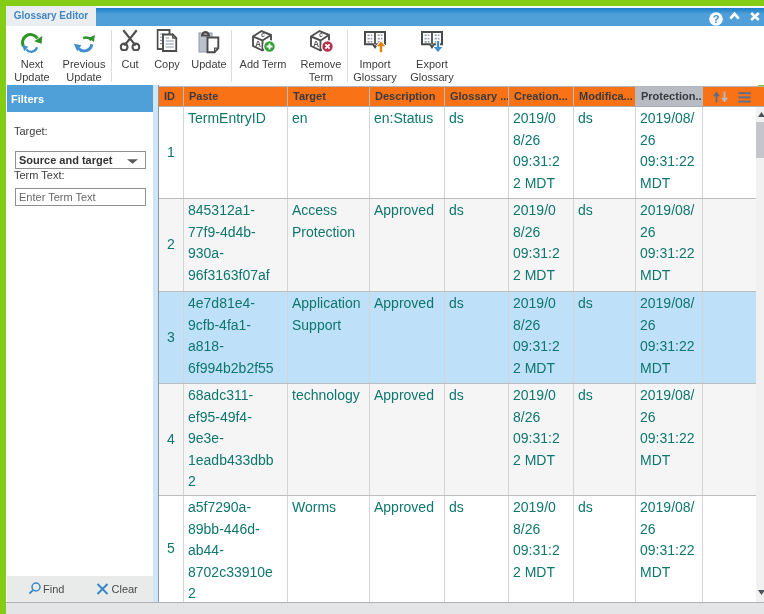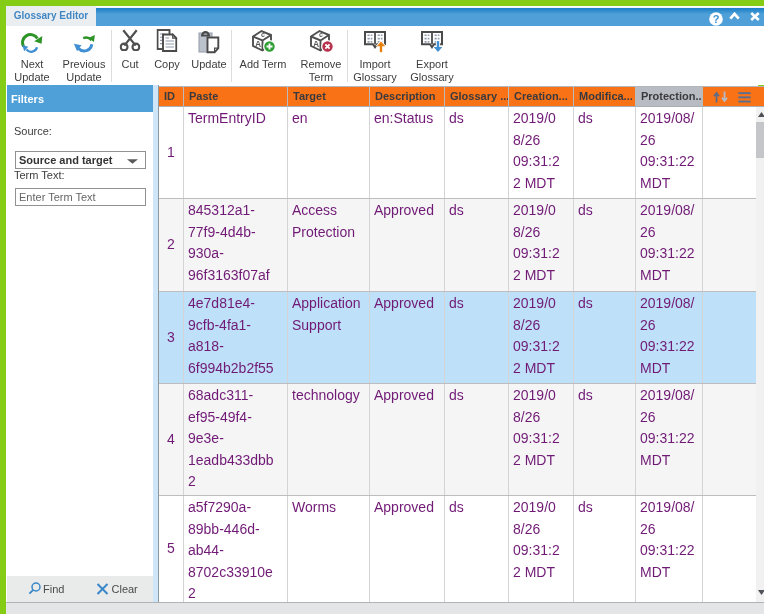--- a/index.html
+++ b/index.html
@@ -32,21 +32,21 @@
 .footbtn { position:absolute; top:0; height:26px; font-size:11px; font-weight:normal; color:#4a4a4a; line-height:26px; }
 
 
 #split { position:absolute; left:147px; top:79px; width:5px; height:517px; background:#cfe6f9; }
 #tbl-lborder { position:absolute; left:152px; top:79px; width:1px; height:517px; background:#8f969c; }
 
 
 #thead { position:absolute; left:153px; top:80px; width:609px; height:21px; background:#f97316; border-top:1px solid #b3b6bd; border-bottom:1px solid #a9adb4; }
 .hc { position:absolute; top:0; height:19px; border-right:1px solid #b9bcbf; font-size:11px; font-weight:bold; color:#3a3a3e; line-height:19px; padding-left:5px; white-space:nowrap; overflow:hidden; }
 .row { position:absolute; left:153px; width:598px; border-bottom:1px solid #bdbdbf; overflow:hidden; }
-.cell { position:absolute; top:0; bottom:0; border-right:1px solid #d4d4d6; padding:1px 3px 0 4px; font-size:14px; line-height:21.5px; color:#701a75; overflow:hidden; }
+.cell { position:absolute; top:0; bottom:0; border-right:1px solid #d4d4d6; padding:1px 3px 0 4px; font-size:14px; line-height:21.5px; color:#0f766e; overflow:hidden; }
 .idc { display:flex; align-items:center; justify-content:center; padding:0; }
 
 
 #sbar { position:absolute; left:750px; top:101px; width:12px; height:495px; background:#f1f1f2; }
 #sthumb { position:absolute; left:750px; top:116px; width:12px; height:36px; background:#c4c6c9; }
 
 
 #status { position:absolute; left:0; top:596px; width:762px; height:16px; background:#e3e5e7; border-top:1px solid #aeb3b7; }
 </style>
 </head>
@@ -160,21 +160,21 @@
         <rect x="15.9" y="11.8" width="4.2" height="7.5" fill="#fff"></rect>
         <polygon points="18,22.9 13.7,18.1 22.3,18.1" fill="#3f8fd2"></polygon>
         <rect x="16.8" y="12.1" width="2.4" height="6.8" fill="#3f8fd2"></rect>
       </svg>
       <div class="lbl">Export<br>Glossary</div>
     </div>
   </div>
 
   <div id="filters-h">Filters</div>
   <div id="lpanel">
-    <div class="flabel" style="top:13px;">Source:</div>
+    <div class="flabel" style="top:13px;">Target:</div>
     <div class="fbox" style="top:39px;font-weight:bold;">Source and target
       <svg class="abs" style="right:7px; top:6.5px;" width="11" height="5" viewBox="0 0 11 5">
           <polygon points="0,0.3 11,0.3 5.5,4.7" fill="#5a5a5a"></polygon>
         </svg>
     </div>
     <div class="flabel" style="top:57px;">Term Text:</div>
     <div class="fbox" style="top:76px; color:#666;">Enter Term Text</div>
   </div>
   <div id="lfoot">
     <svg class="abs" style="left:21px; top:6px;" width="13" height="13" viewBox="0 0 13 13">

